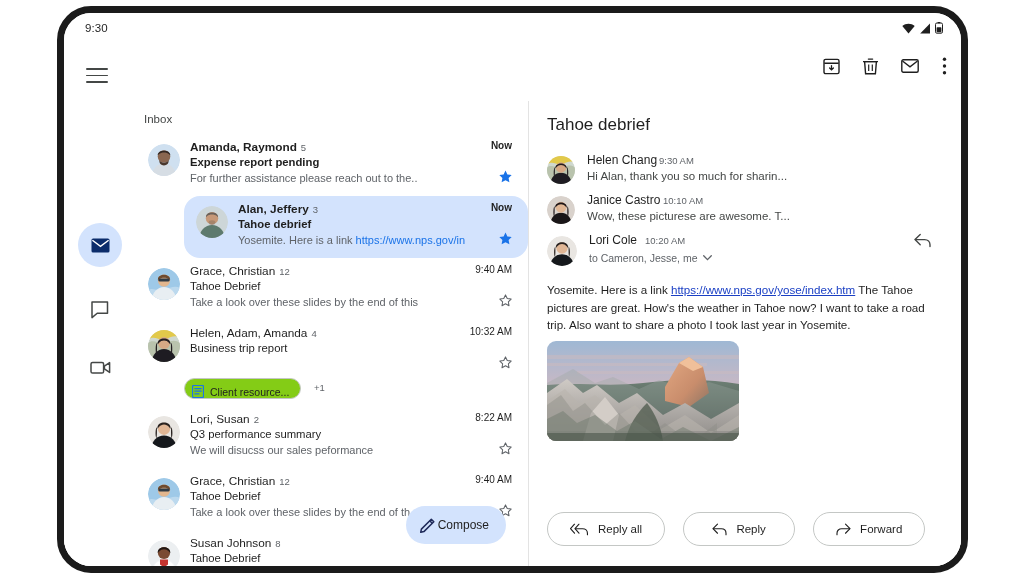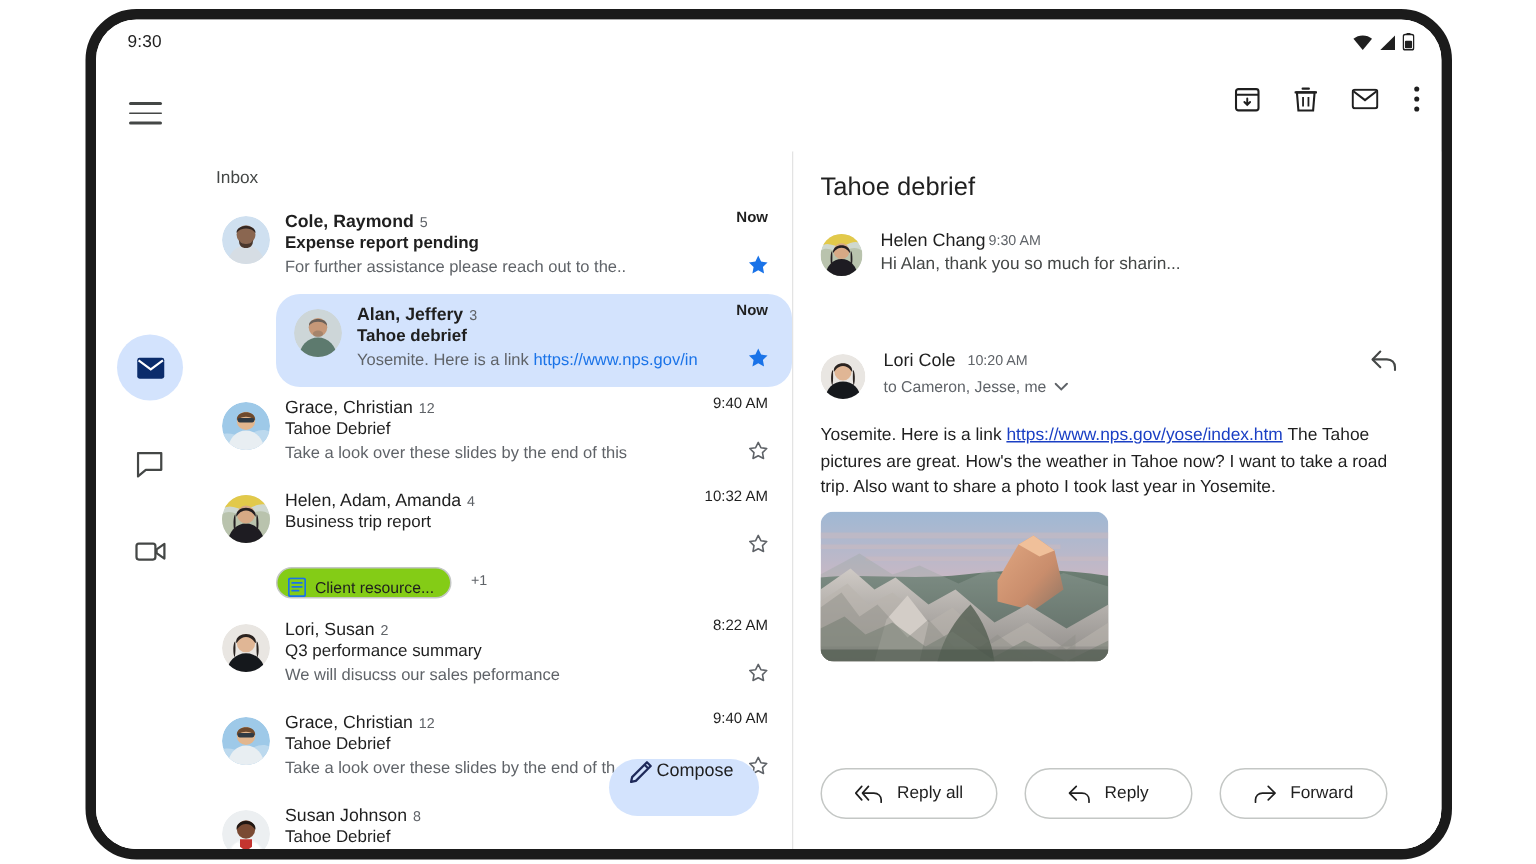--- a/index.html
+++ b/index.html
@@ -168,21 +168,21 @@
     font-size: 9.5px; color: #5f6368;
   }
 
   
   #compose-btn {
     position: absolute;
     right: 22px; bottom: 22px;
     height: 38px;
     background: #d3e3fd;
     border-radius: 19px;
-    display: flex; align-items: flex-start; gap: 2px;
+    display: flex; align-items: center; gap: 2px;
     padding: 0 17px 0 14px;
     cursor: pointer;
     z-index: 5;
   }
   #compose-label { font-size: 12px; color: #1f1f1f; }
 
   
   #pane-divider {
     position: absolute; left: 464px; top: 88px; bottom: 0;
     width: 1px; background: #e3e3e3;
@@ -351,21 +351,21 @@
           <div class="row-avatar">
             <svg width="32" height="32" viewBox="0 0 32 32">
                 <circle cx="16" cy="16" r="16" fill="#cfe0f0"></circle>
               <path d="M4 32a12 12.5 0 0 1 24 0z" fill="#d6dde4"></path>
               <circle cx="16" cy="12.5" r="6.3" fill="#8a6650"></circle>
               <path d="M9.7 11c0-5.8 12.6-5.8 12.6 0 0 1.3-.8-2.6-6.3-2.6S9.7 12.3 9.7 11z" fill="#332722"></path>
               <path d="M11.5 16c1 3.6 8 3.6 9 0 .6 3.4-1.6 5.4-4.5 5.4s-5.1-2-4.5-5.4z" fill="#4a372c"></path>
             </svg>
           </div>
           <div class="row-senders unread">
-            <span>Cole, Raymond</span><span class="cnt">5</span>
+            <span>Amanda, Raymond</span><span class="cnt">5</span>
           </div>
           <div class="row-subject unread">Expense report pending</div>
           <div class="row-snippet">For further assistance please reach out to the..</div>
           <div class="row-time bold">Now</div>
           <svg class="row-star" width="13" height="13" viewBox="0 0 13 13">
             <path d="M6.5 0.4 8.4 4.4l4.3.6-3.1 3 .8 4.3-3.9-2.1-3.9 2.1.8-4.3-3.1-3 4.3-.6z" fill="#1a73e8"></path>
           </svg>
         </div>
 
         <div class="mail-row selected">
@@ -529,20 +529,34 @@
             <circle cx="16" cy="13" r="6" fill="#d7a985"></circle>
             <path d="M9.5 13.8c0-7 13-7 13 0 0 2.3-1.4-3.4-6.5-3.4S9.5 16.1 9.5 13.8z" fill="#241f22"></path>
             <path d="M8.9 13c0-3.5.5 9.6-.3 11.6C7.1 22.3 7.6 13 8.9 13zM23.1 13c0-3.5-.5 9.6.3 11.6 1.5-2.3 1-11.6-.3-11.6z" fill="#241f22"></path>
           </svg>
         </div>
         <div class="cm-name">Helen Chang</div>
         <div class="cm-time" style="left:112px">9:30 AM</div>
         <div class="cm-snippet">Hi Alan, thank you so much for sharin...</div>
       </div>
 
+      <div class="collapsed-msg" id="msg-janice">
+        <div class="cm-avatar">
+          <svg width="28" height="28" viewBox="0 0 32 32">
+              <circle cx="16" cy="16" r="16" fill="#d9d2cc"></circle>
+            <path d="M4 32a12 13 0 0 1 24 0z" fill="#1a1618"></path>
+            <circle cx="16" cy="12.8" r="6.2" fill="#e1b795"></circle>
+            <path d="M9.4 12.6c0-7 13.2-7 13.2 0 0 2.4-1.5-3.3-6.6-3.3S9.4 15 9.4 12.6z" fill="#1d1517"></path>
+            <path d="M8.6 12c0-3.6.6 9.8-.4 11.8-1.5-2.3-.9-11.8.4-11.8zM23.4 12c0-3.6-.6 9.8.4 11.8 1.5-2.3.9-11.8-.4-11.8z" fill="#1d1517"></path>
+          </svg>
+        </div>
+        <div class="cm-name">Janice Castro</div>
+        <div class="cm-time" style="left:116px">10:10 AM</div>
+        <div class="cm-snippet">Wow, these picturese are awesome. T...</div>
+      </div>
 
       <div id="open-msg">
         <div id="om-avatar">
           <svg width="30" height="30" viewBox="0 0 32 32">
               <circle cx="16" cy="16" r="16" fill="#e9e6e2"></circle>
             <path d="M3.5 32a12.5 12.5 0 0 1 25 0z" fill="#15181c"></path>
             <circle cx="16" cy="12.8" r="6.1" fill="#e0b695"></circle>
             <path d="M9.4 12c0-7.2 13.2-7.2 13.2 0 0 2.6-1.5-3.4-6.6-3.4S9.4 14.6 9.4 12z" fill="#2a2320"></path>
             <path d="M8.8 11.6c0-3.3.6 8.6-.4 10.6-1.4-2.2-.9-10.6.4-10.6zM23.2 11.6c0-3.3-.6 8.6.4 10.6 1.4-2.2.9-10.6-.4-10.6z" fill="#2a2320"></path>
           </svg>

